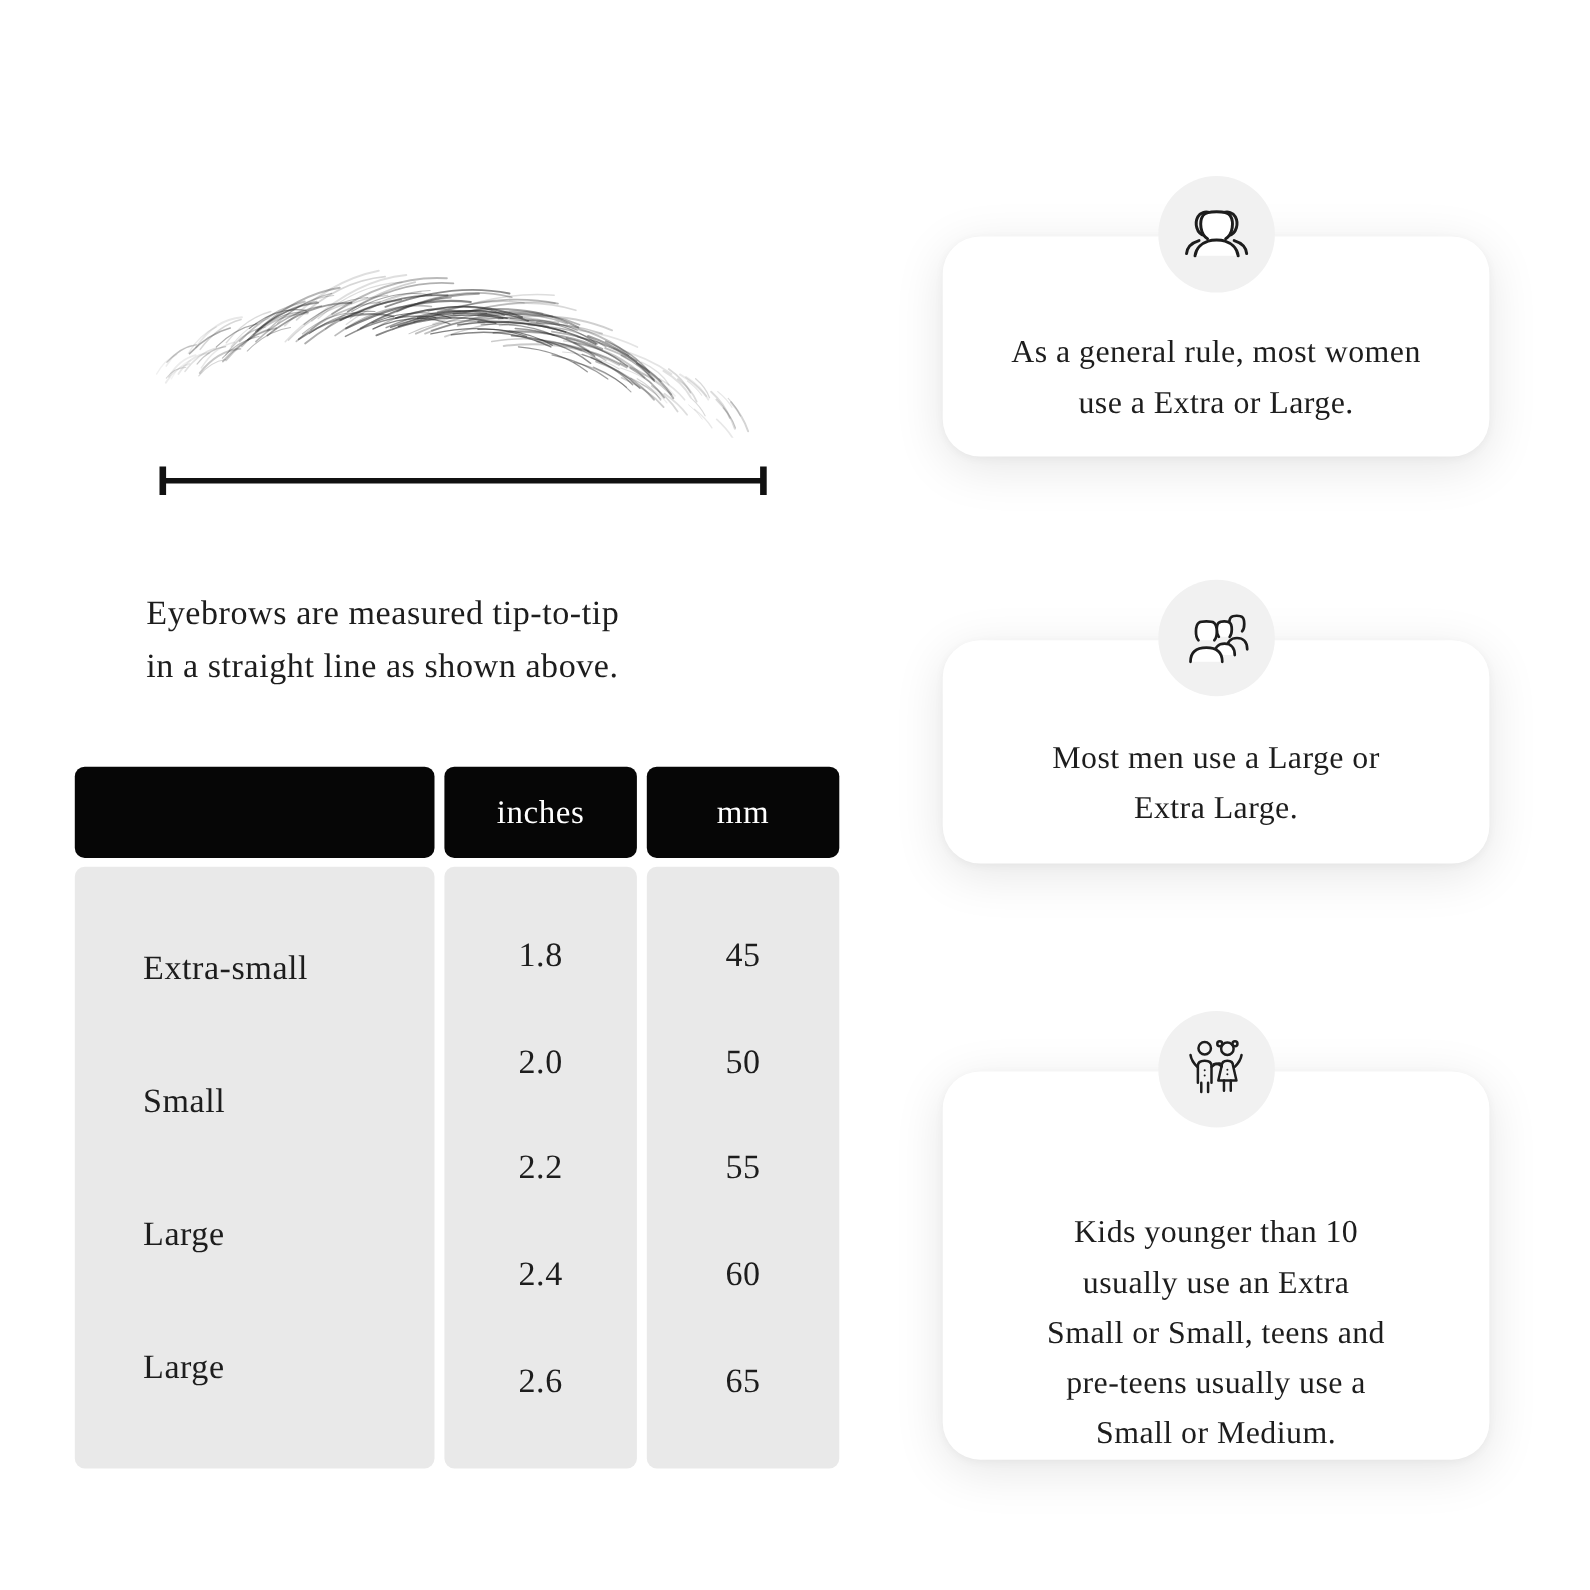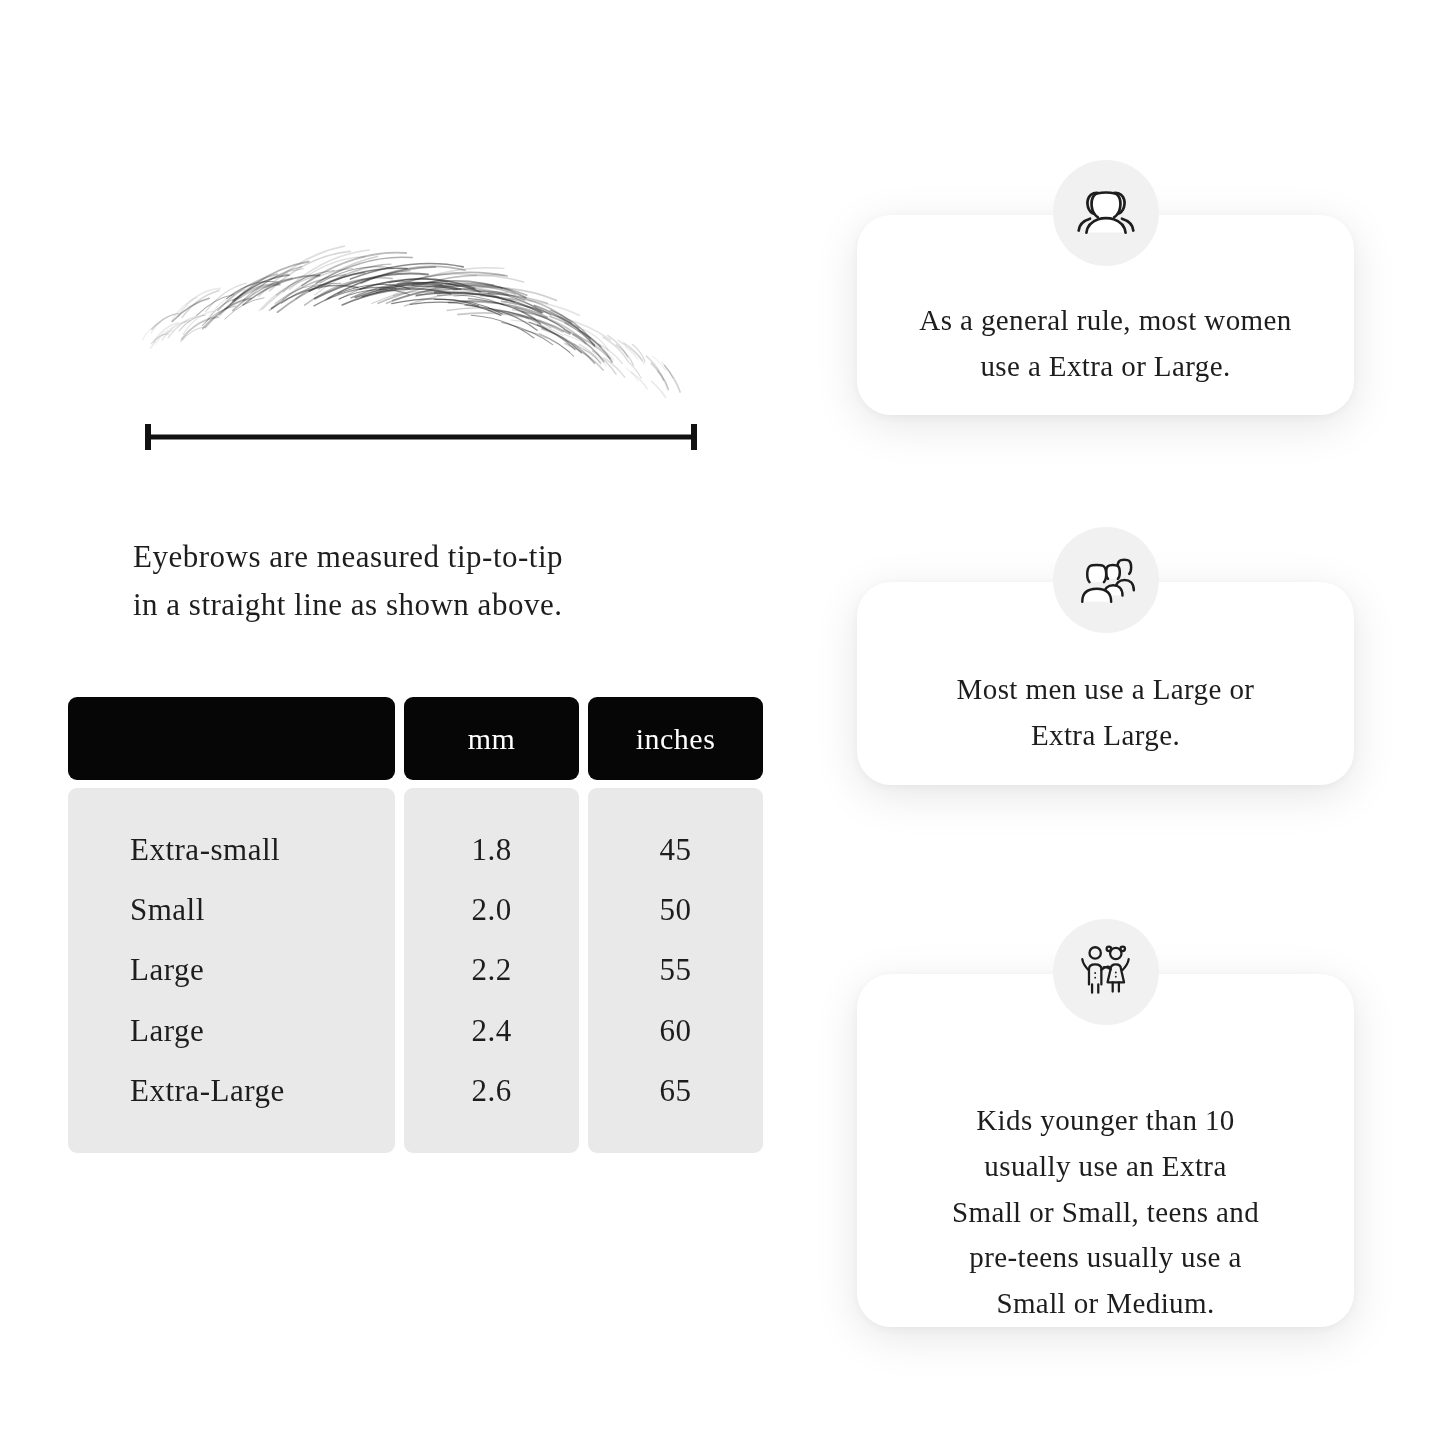--- a/index.html
+++ b/index.html
@@ -22,21 +22,21 @@
   
   .size-table{position:absolute;left:68px;top:697px;width:694px;}
   .trow{display:grid;grid-template-columns:327px 175px 175px;column-gap:9px;}
   .th{
     background:#060606;color:#ffffff;height:83px;border-radius:9px;
     display:flex;align-items:center;justify-content:center;
     font-size:30px;letter-spacing:0.5px;
   }
   .tbody{margin-top:8px;}
   .tcol{
-    background:#e9e9e9;border-radius:9px;height:365px;
+    background:#e9e9e9;border-radius:9px;height:547px;
     display:flex;flex-direction:column;justify-content:space-around;
     padding:32px 0;box-sizing:border-box;
   }
   .cell{font-size:31px;letter-spacing:0.5px;}
   .tcol.names .cell{padding-left:62px;}
   .tcol.nums .cell{text-align:center;}
   
   .card{
     position:absolute;left:857px;width:497px;
     background:#ffffff;border-radius:34px;
@@ -233,30 +233,29 @@
     <line x1="8" y1="6" x2="8" y2="32" stroke="#111" stroke-width="6"></line>
     <line x1="554" y1="6" x2="554" y2="32" stroke="#111" stroke-width="6"></line>
   </svg>
 
   <p class="caption">Eyebrows are measured tip-to-tip
 in a straight line as shown above.</p>
 
   <div class="size-table">
     <div class="trow thead">
       <div class="th"></div>
+      <div class="th">inches</div>
       <div class="th">mm</div>
-      <div class="th">inches</div>
     </div>
     <div class="trow tbody">
       <div class="tcol names">
         <div class="cell">Extra-small</div>
         <div class="cell">Small</div>
         <div class="cell">Large</div>
         <div class="cell">Large</div>
-        <div class="cell">Extra-Large</div>
       </div>
       <div class="tcol nums">
         <div class="cell">1.8</div>
         <div class="cell">2.0</div>
         <div class="cell">2.2</div>
         <div class="cell">2.4</div>
         <div class="cell">2.6</div>
       </div>
       <div class="tcol nums">
         <div class="cell">45</div>

